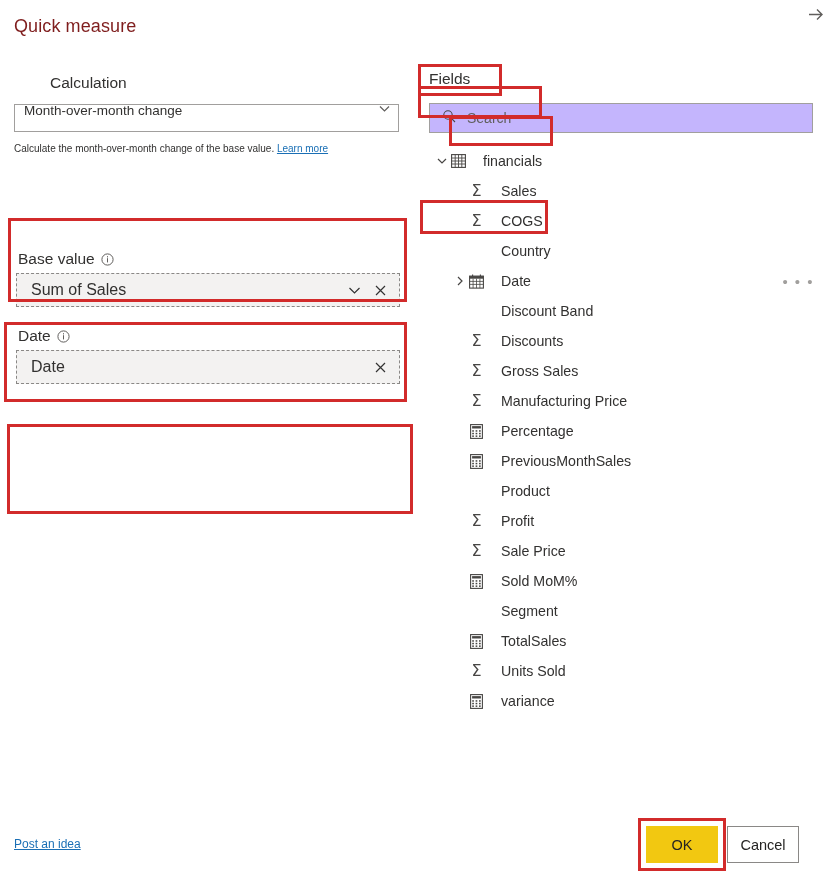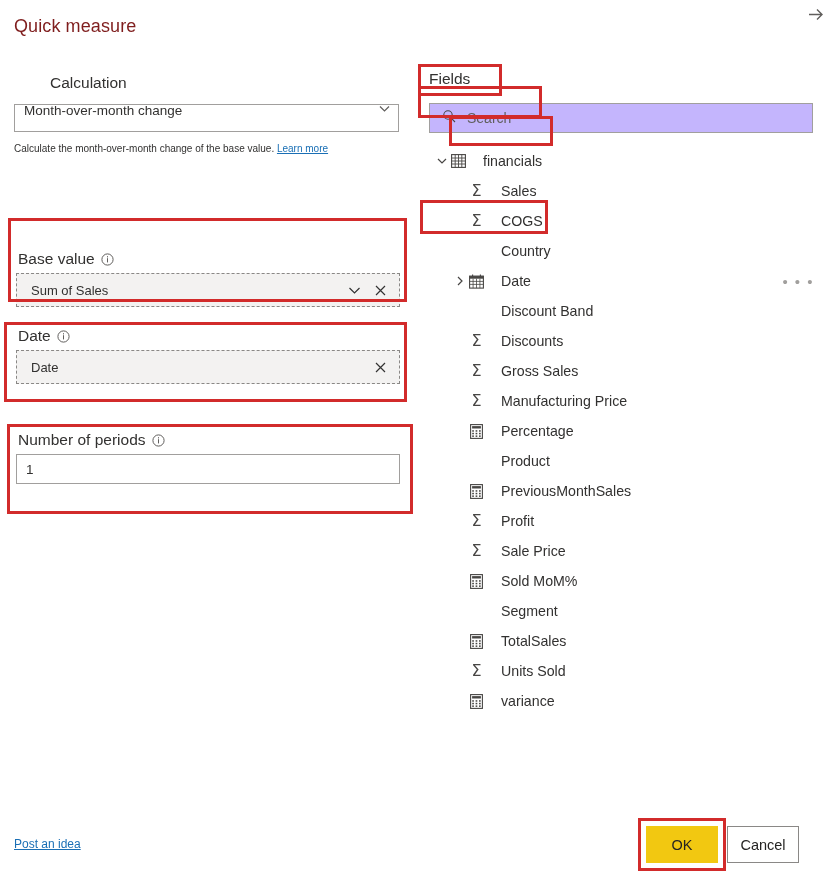--- a/index.html
+++ b/index.html
@@ -106,21 +106,21 @@
     width: 13px; height: 13px;
     color: #605e5c;
   }
   .dropzone {
     border: 1px dashed #8a8886;
     background: #f3f2f1;
     height: 34px;
     display: flex;
     align-items: center;
     padding: 0 6px 0 14px;
-    font-size: 13px;
+    font-size: 16px;
     color: #323130;
   }
   .dropzone .dz-text { flex: 1; }
   .dz-btn {
     width: 26px; height: 26px;
     display: flex; align-items: center; justify-content: center;
     color: #333333;
   }
 
   .num-input {
@@ -314,33 +314,20 @@
       <div class="dropzone">
         <span class="dz-text">Date</span>
         <span class="dz-btn">
           <svg width="17" height="17" viewBox="0 0 17 17">
               <path d="M4 4 L13 13 M13 4 L4 13" stroke="#333333" stroke-width="1.2" fill="none"></path>
             </svg>
         </span>
       </div>
     </div>
 
-    <div class="well-group" style="left:16px; top:431px; width:384px;">
-      <div class="wlabel">
-        <span>Number of periods</span>
-        <span class="info-icon">
-          <svg width="13" height="13" viewBox="0 0 13 13">
-              <circle cx="6.5" cy="6.5" r="5.6" stroke="#605e5c" stroke-width="1" fill="none"></circle>
-              <rect x="6" y="5.2" width="1" height="4.2" fill="#605e5c"></rect>
-              <rect x="6" y="3.2" width="1" height="1.2" fill="#605e5c"></rect>
-            </svg>
-        </span>
-      </div>
-      <input class="num-input" type="text" value="1" style="">
-    </div>
 
     <div class="redbox" style="left:8px; top:218px; width:399px; height:84px;"></div>
     <div class="redbox" style="left:4px; top:322px; width:403px; height:80px;"></div>
     <div class="redbox" style="left:7px; top:424px; width:406px; height:90px;"></div>
   </div>
 
   <div class="right-col">
 
     <div class="section-label fields-label">Fields</div>
 
@@ -439,42 +426,42 @@
                 <rect x="5.6" y="8.8" width="1.7" height="1.5" fill="#484644"></rect>
                 <rect x="9.0" y="8.8" width="1.7" height="1.5" fill="#484644"></rect>
                 <rect x="2.2" y="11.4" width="1.7" height="1.5" fill="#484644"></rect>
                 <rect x="5.6" y="11.4" width="1.7" height="1.5" fill="#484644"></rect>
                 <rect x="9.0" y="11.4" width="1.7" height="1.5" fill="#484644"></rect>
               </svg>
             </span>
             <span class="flabel">Percentage</span>
           </div>
           <div class="tree-row field-row">
-            <span class="ficon blank"></span>
-            <span class="flabel">Product</span>
-          </div>
-          <div class="tree-row field-row">
             <span class="ficon">
               <svg width="13" height="15" viewBox="0 0 13 15">
                 <rect x="0.6" y="0.6" width="11.8" height="13.8" stroke="#484644" stroke-width="1.1" fill="none"></rect>
                 <rect x="2.1" y="2.1" width="8.8" height="2.4" fill="#484644"></rect>
                 <rect x="2.2" y="6.2" width="1.7" height="1.5" fill="#484644"></rect>
                 <rect x="5.6" y="6.2" width="1.7" height="1.5" fill="#484644"></rect>
                 <rect x="9.0" y="6.2" width="1.7" height="1.5" fill="#484644"></rect>
                 <rect x="2.2" y="8.8" width="1.7" height="1.5" fill="#484644"></rect>
                 <rect x="5.6" y="8.8" width="1.7" height="1.5" fill="#484644"></rect>
                 <rect x="9.0" y="8.8" width="1.7" height="1.5" fill="#484644"></rect>
                 <rect x="2.2" y="11.4" width="1.7" height="1.5" fill="#484644"></rect>
                 <rect x="5.6" y="11.4" width="1.7" height="1.5" fill="#484644"></rect>
                 <rect x="9.0" y="11.4" width="1.7" height="1.5" fill="#484644"></rect>
               </svg>
             </span>
             <span class="flabel">PreviousMonthSales</span>
           </div>
           <div class="tree-row field-row">
+            <span class="ficon blank"></span>
+            <span class="flabel">Product</span>
+          </div>
+          <div class="tree-row field-row">
             <span class="ficon">
               <span class="sigma">Σ</span>
             </span>
             <span class="flabel">Profit</span>
           </div>
           <div class="tree-row field-row">
             <span class="ficon">
               <span class="sigma">Σ</span>
             </span>
             <span class="flabel">Sale Price</span>

